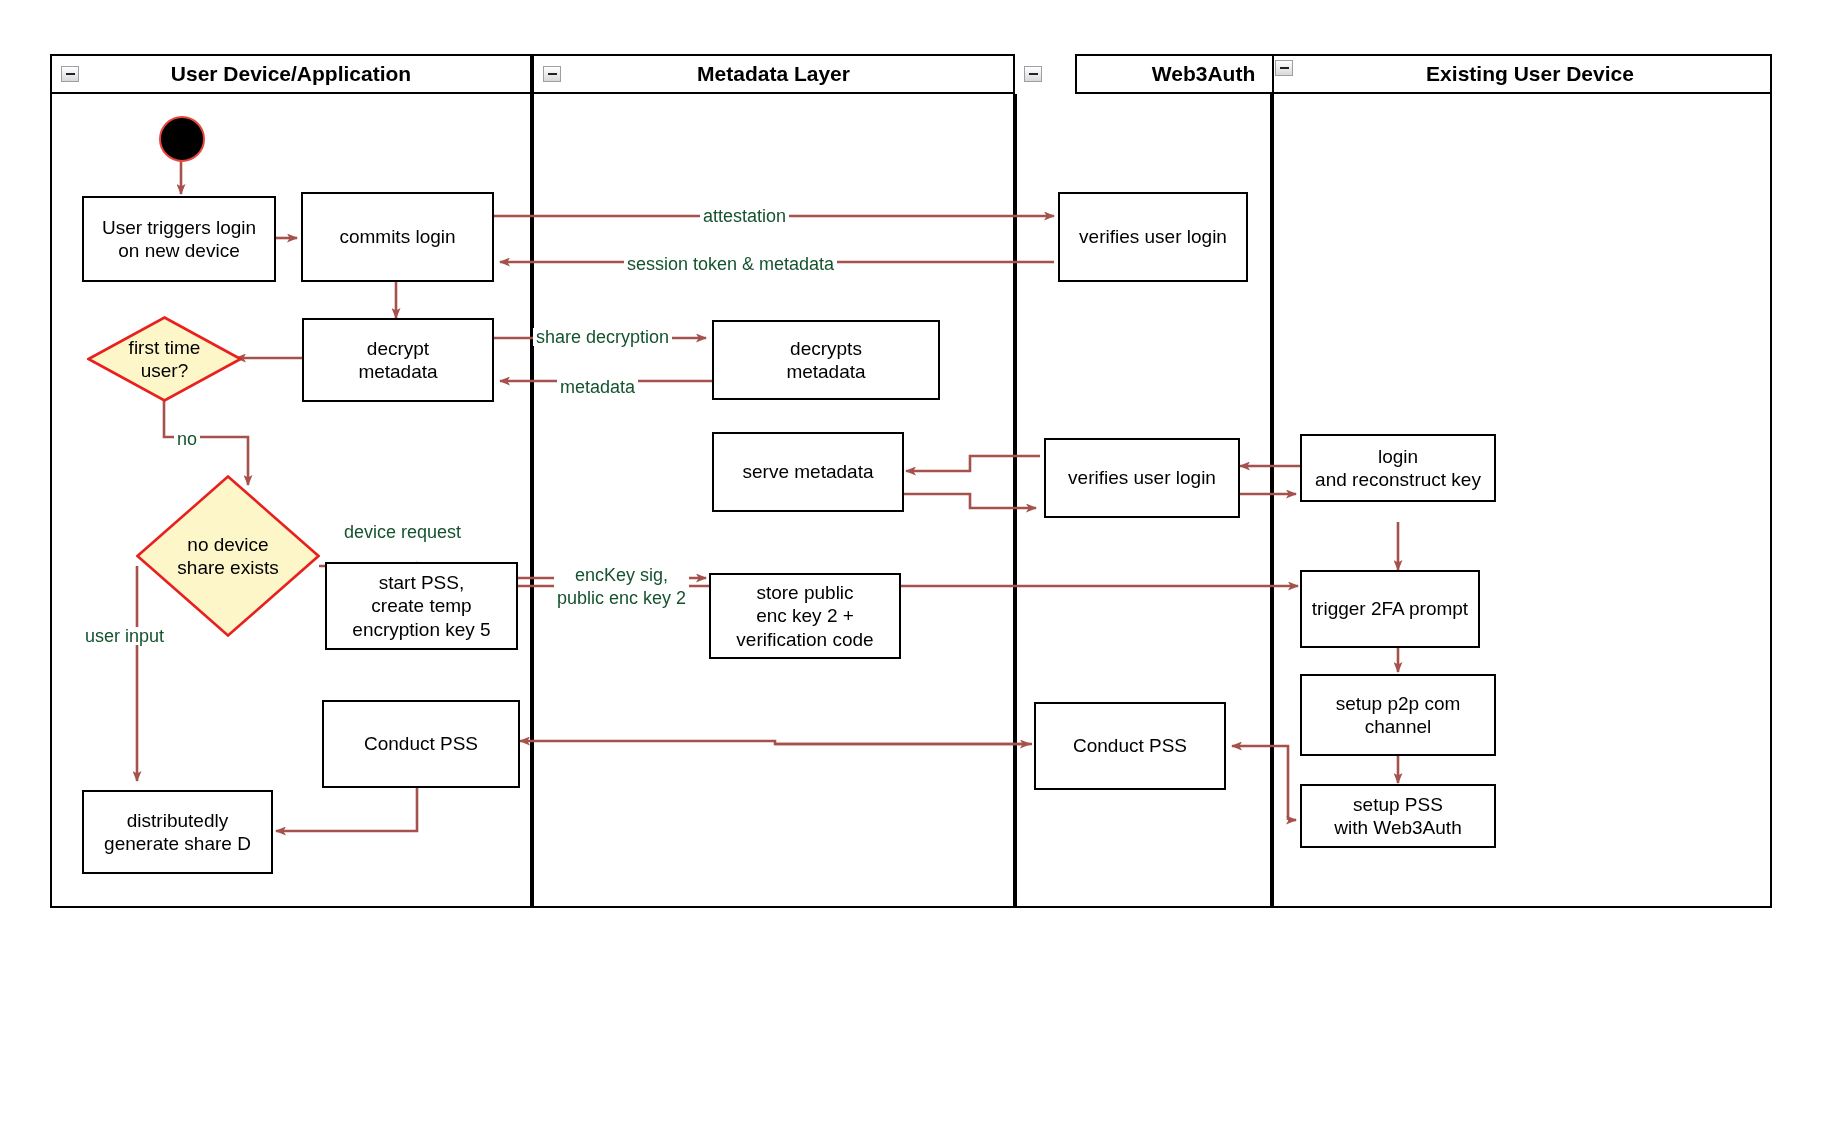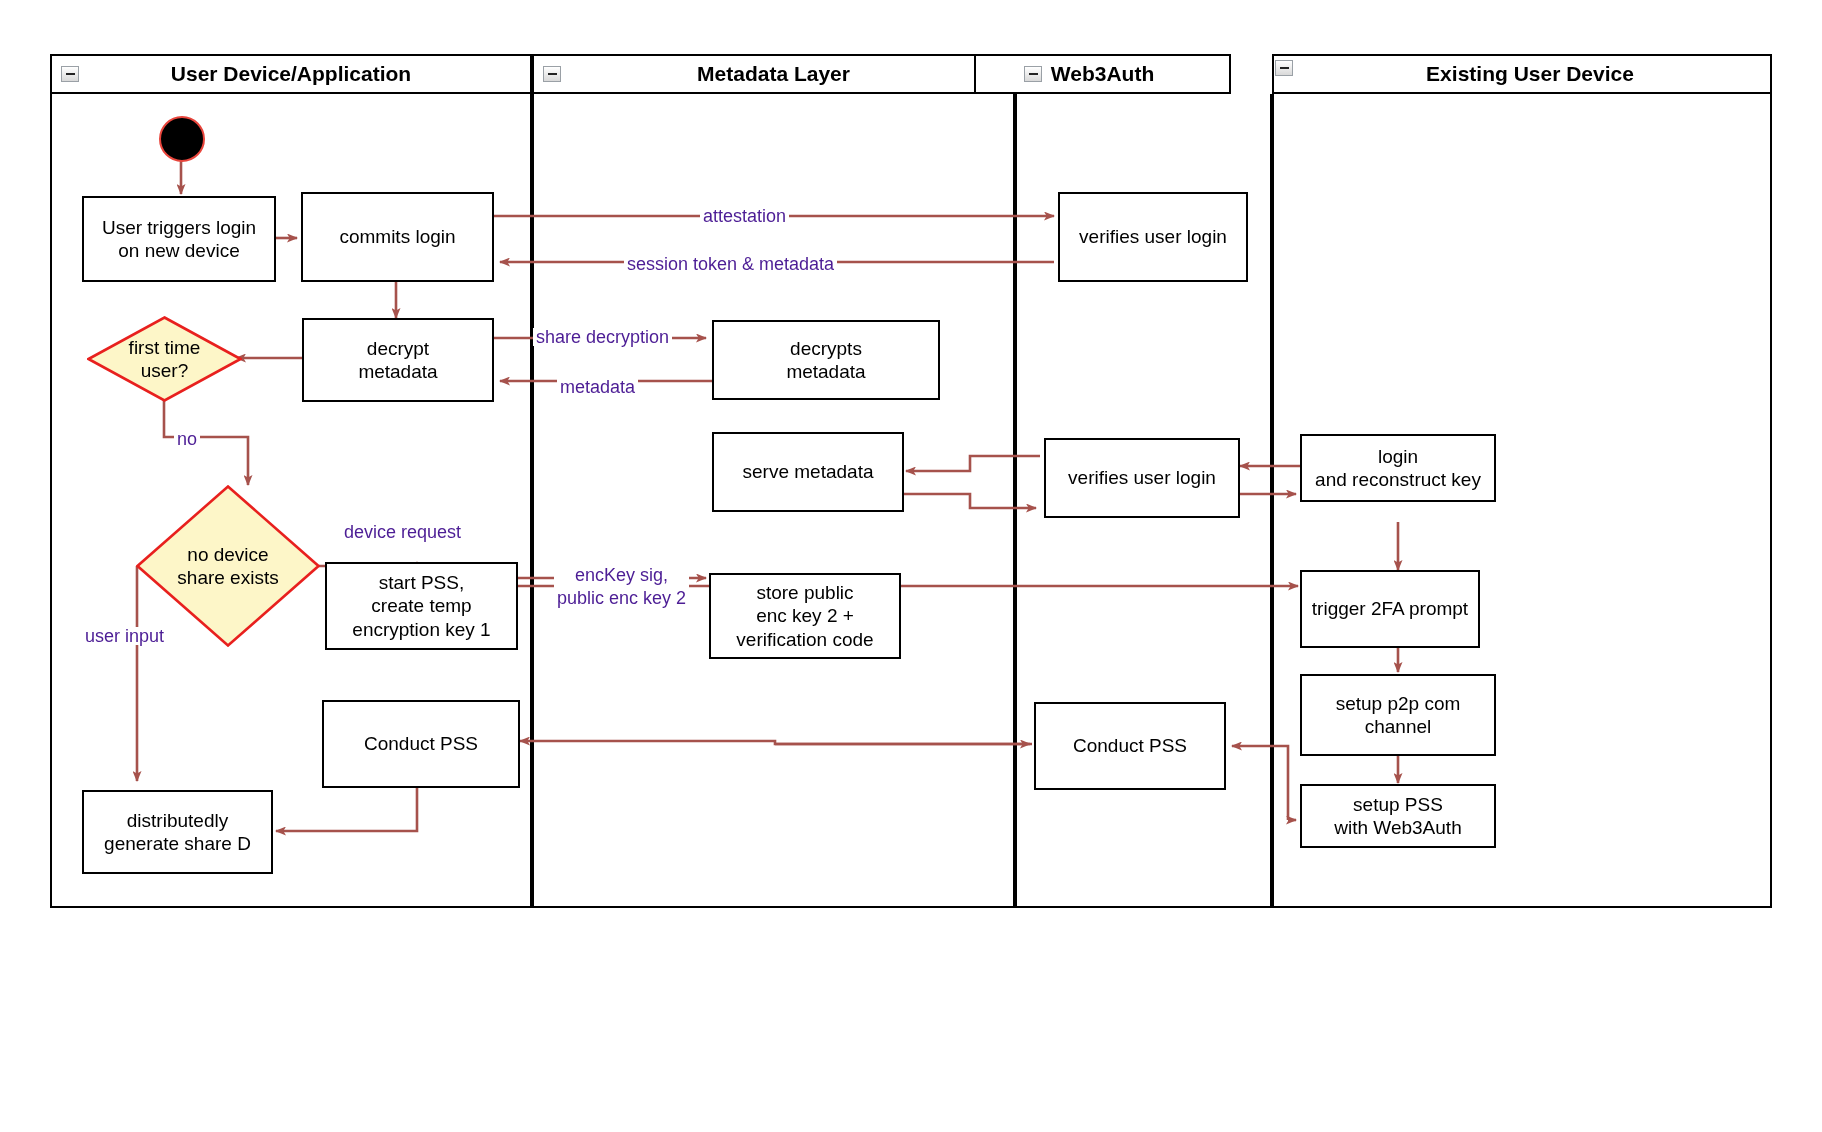--- a/index.html
+++ b/index.html
@@ -18,38 +18,38 @@
       display:flex;align-items:center;justify-content:center;text-align:center;
       font-size:19px;line-height:1.22;color:#000;padding:2px 6px;}
   .diamond{position:absolute;}
   .diamond .dshape{position:absolute;inset:0;}
   .diamond .dlabel{position:absolute;inset:0;display:flex;align-items:center;justify-content:center;
       text-align:center;font-size:19px;line-height:1.22;color:#000;}
   .startnode{position:absolute;border-radius:50%;background:#000;border:2.5px solid #e8453c;box-sizing:border-box;}
 
   
   .edges{position:absolute;left:0;top:0;width:1822px;height:1132px;pointer-events:none;}
-  .elabel{position:absolute;font-size:18px;color:#4c1d95;background:#ffffff;padding:0 3px;white-space:nowrap;line-height:1;}
+  .elabel{position:absolute;font-size:18px;color:#14532d;background:#ffffff;padding:0 3px;white-space:nowrap;line-height:1;}
 </style>
 </head>
 <body>
 
 <div id="canvas">
 
   <div class="lane-header" style="left:50px;top:54px;width:482px;height:40px;">
     <span>User Device/Application</span>
   </div>
   <div class="collapse-icon" style="left:61px;top:66px;"></div>
 
   <div class="lane-header" style="left:532px;top:54px;width:483px;height:40px;">
     <span>Metadata Layer</span>
   </div>
   <div class="collapse-icon" style="left:543px;top:66px;"></div>
 
-  <div class="lane-header" style="left:974px;top:54px;width:257px;height:40px;">
+  <div class="lane-header" style="left:1075px;top:54px;width:257px;height:40px;">
     <span>Web3Auth</span>
   </div>
   <div class="collapse-icon" style="left:1024px;top:66px;"></div>
 
   <div class="lane-header" style="left:1272px;top:54px;width:500px;height:40px;">
     <span style="margin-left:16px;">Existing User Device</span>
   </div>
   <div class="collapse-icon" style="left:1275px;top:60px;"></div>
 
   <div class="lane-body" style="left:50px;top:94px;width:482px;height:814px;"></div>
@@ -135,34 +135,34 @@
   <div class="diamond" style="left:87px;top:316px;width:155px;height:86px;">
     <svg class="dshape" viewBox="0 0 155 86" xmlns="http://www.w3.org/2000/svg">
       <polygon points="77.5,1.5 153.5,43 77.5,84.5 1.5,43" fill="#fdf6c8" stroke="#e8201e" stroke-width="2.6"></polygon>
     </svg>
     <div class="dlabel">
         <span style="white-space:pre-line;">first time
 user?</span>
       </div>
   </div>
 
-  <div class="diamond" style="left:136px;top:485px;width:184px;height:162px;">
+  <div class="diamond" style="left:136px;top:475px;width:184px;height:162px;">
     <svg class="dshape" viewBox="0 0 184 162" xmlns="http://www.w3.org/2000/svg">
       <polygon points="92,1.5 182.5,81 92,160.5 1.5,81" fill="#fdf6c8" stroke="#e8201e" stroke-width="2.6"></polygon>
     </svg>
     <div class="dlabel">
         <span style="white-space:pre-line;">no device
 share exists</span>
       </div>
   </div>
 
   <div class="node" style="left:325px;top:562px;width:193px;height:88px;">
     <span style="white-space:pre-line;">start PSS,
 create temp
-encryption key 1</span>
+encryption key 5</span>
   </div>
 
   <div class="node" style="left:322px;top:700px;width:198px;height:88px;">
     <span style="white-space:pre-line;">Conduct PSS</span>
   </div>
 
   <div class="node" style="left:82px;top:790px;width:191px;height:84px;">
     <span style="white-space:pre-line;">distributedly
 generate share D</span>
   </div>

